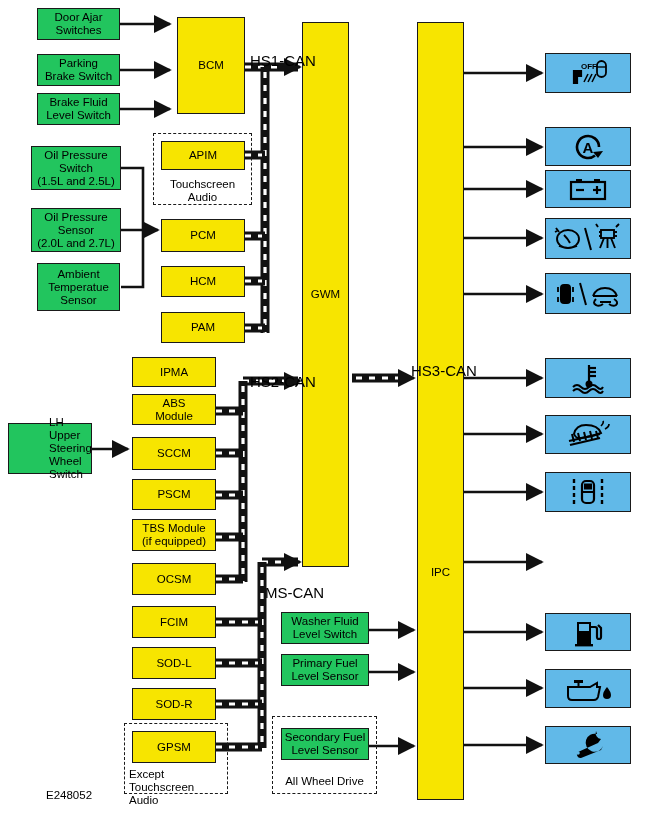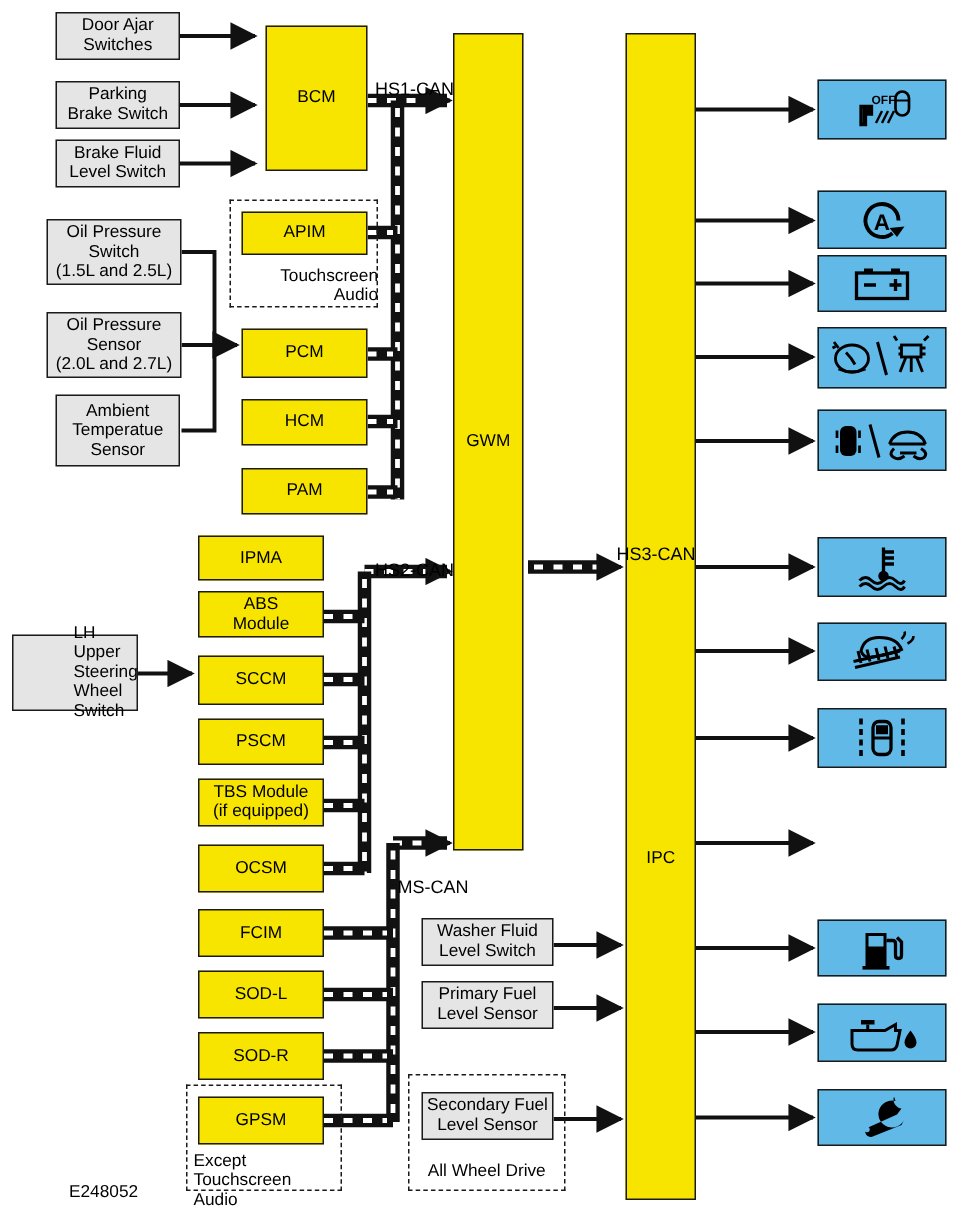--- a/index.html
+++ b/index.html
@@ -24,21 +24,21 @@
     display: flex;
     align-items: center;
     justify-content: center;
     text-align: center;
     font-size: 11.5px;
     line-height: 13px;
     color: #000000;
     white-space: pre-line;
     padding: 1px 2px;
   }
-  .node.green  { background: #e5e5e5; }
+  .node.green  { background: #22c55e; }
   .node.yellow { background: #f7e500; }
   .node.blue   { background: #61b9e8; }
   .node.tall   { align-items: center; }
   .node.lefttext { justify-content: flex-start; text-align: left; padding-left: 6px; }
 
   .dashgroup {
     position: absolute;
     box-sizing: border-box;
     border: 1.5px dashed #1a1a1a;
     background: transparent;
@@ -46,21 +46,21 @@
   .grouplabel {
     position: absolute;
     font-size: 11.5px;
     line-height: 13px;
     color: #000000;
     text-align: center;
     white-space: pre-line;
   }
   .buslabel {
     position: absolute;
-    font-size: 12px;
+    font-size: 15px;
     color: #000000;
     white-space: nowrap;
   }
   .figid {
     position: absolute;
     font-size: 11.5px;
     color: #000000;
     padding-left: 32px;
   }
   svg.wires {
@@ -169,21 +169,21 @@
     </g>
 
     <g>
       <path d="M352,378 L404,378" stroke="#111111" stroke-width="9" fill="none"></path>
       <path d="M356,378 L398,378" stroke="#ffffff" stroke-width="3.2" fill="none" stroke-dasharray="6 7"></path>
       <path d="M398,378 L414,378" stroke="#111111" stroke-width="2.6" fill="none" marker-end="url(#arrow)"></path>
     </g>
   </svg>
 
   <div class="dashgroup" style="left:153px;top:133px;width:99px;height:72px;"></div>
-  <div class="grouplabel" style="left:153px;top:178px;width:99px;text-align:right;">Touchscreen
+  <div class="grouplabel" style="left:153px;top:178px;width:99px;">Touchscreen
 Audio</div>
 
   <div class="dashgroup" style="left:124px;top:723px;width:104px;height:71px;"></div>
   <div class="grouplabel" style="left:124px;top:768px;width:104px;text-align:left;padding-left:5px;box-sizing:border-box;">Except Touchscreen
 Audio</div>
 
   <div class="dashgroup" style="left:272px;top:716px;width:105px;height:78px;"></div>
   <div class="grouplabel" style="left:272px;top:775px;width:105px;">All Wheel Drive</div>
 
   <div class="node green" style="left:37px;top:8px;width:83px;height:32px;">Door Ajar

